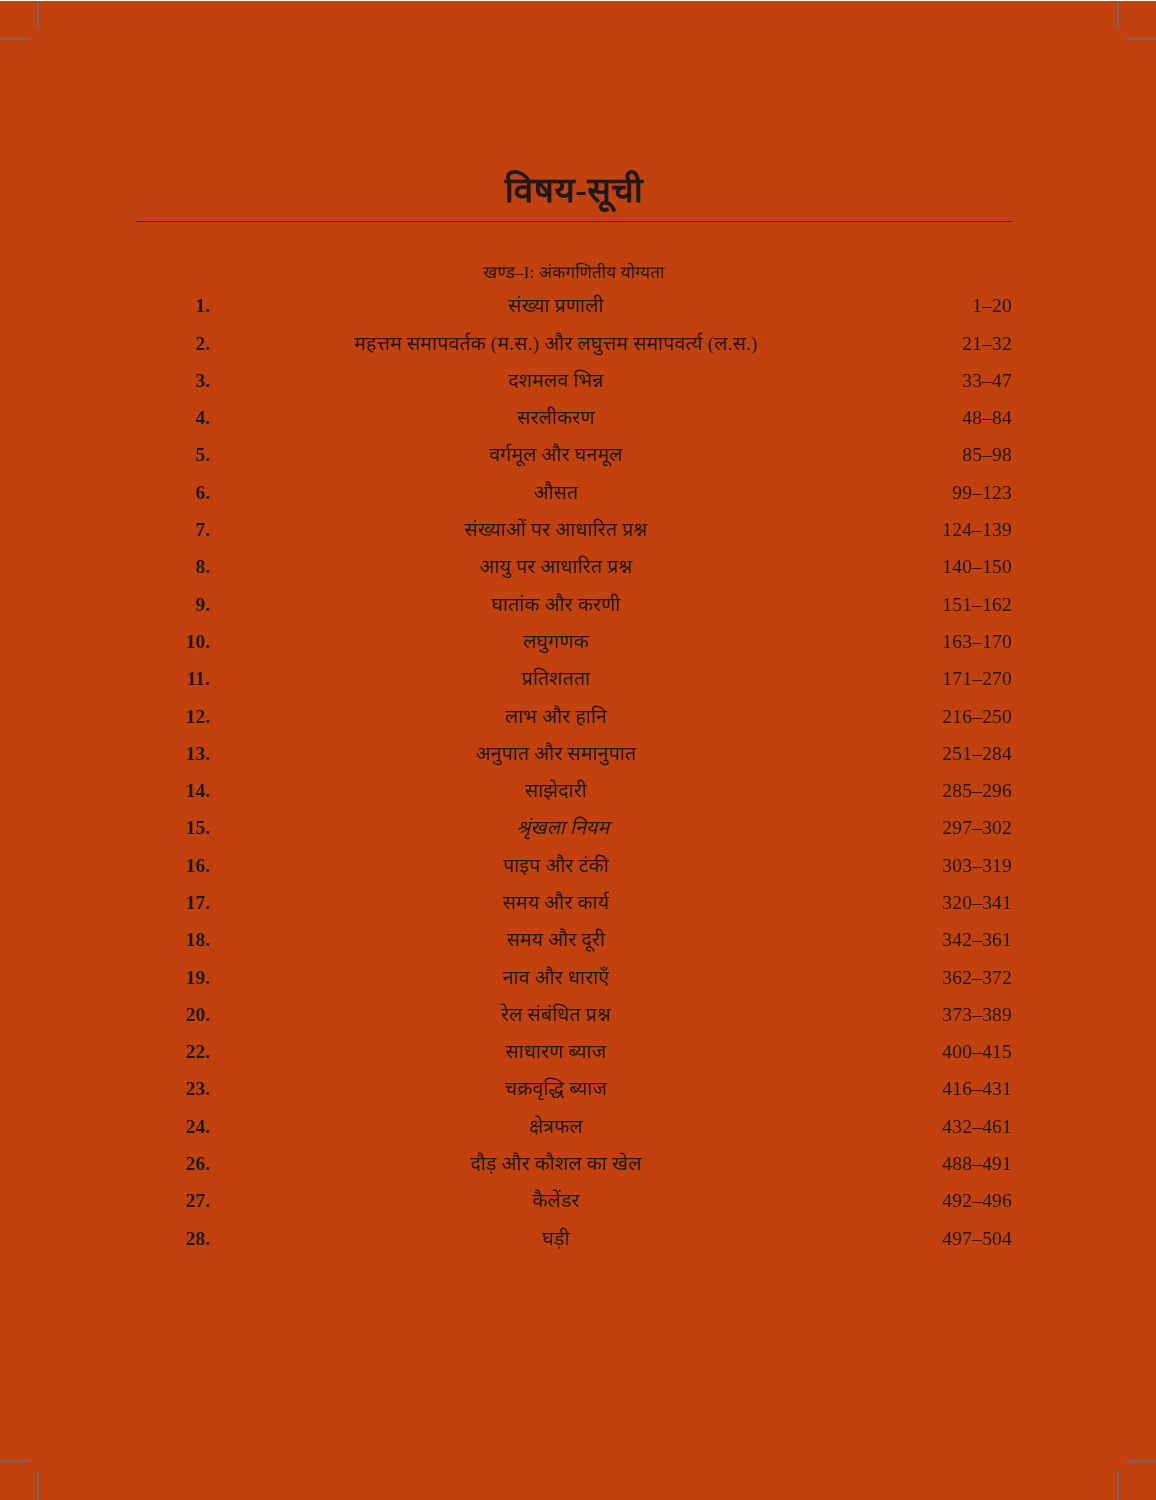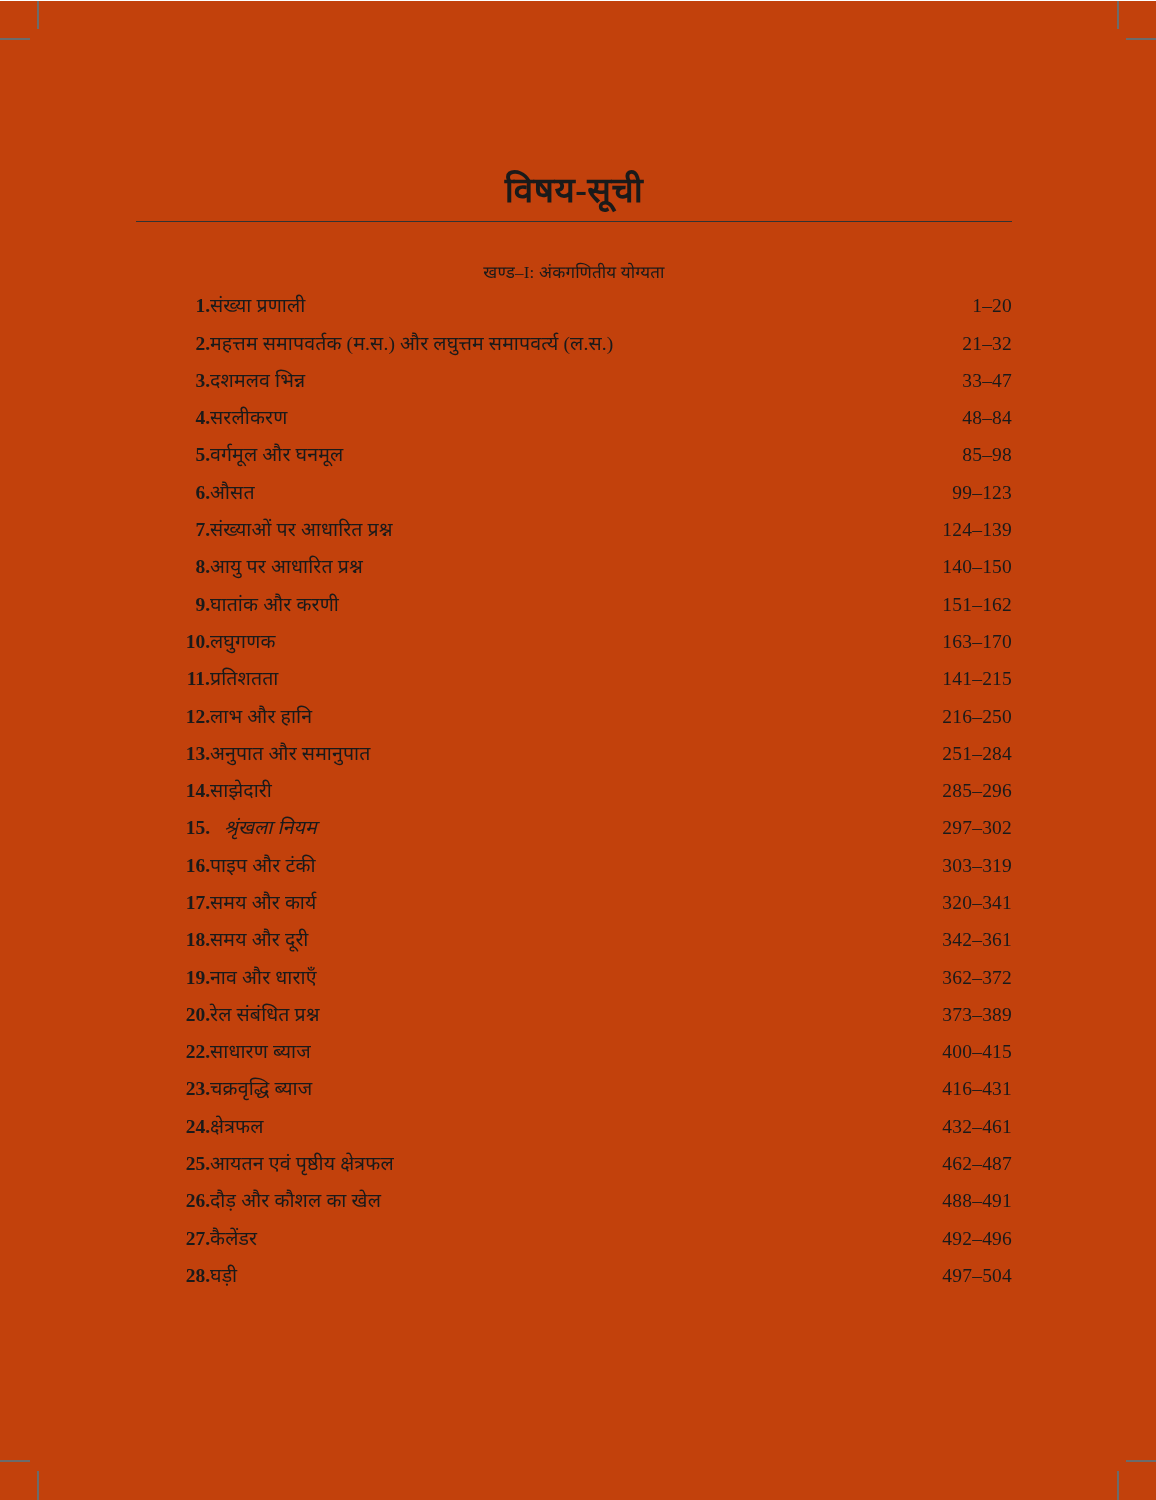--- a/index.html
+++ b/index.html
@@ -99,20 +99,21 @@
     font-weight: 700;
     font-size: 19px;
     padding-right: 0;
     white-space: nowrap;
   }
 
   .toc-title {
     padding-left: 22px;
     white-space: nowrap;
     letter-spacing: 0.15px;
+    text-align: center;
   }
 
   
   .toc-title.nudge-left { padding-left: 14px; font-style: italic; }
 
   .toc-pages {
     width: 110px;
     text-align: right;
     white-space: nowrap;
     font-size: 19.5px;
@@ -189,21 +190,21 @@
             <td class="toc-pages">151–162</td>
           </tr>
           <tr class="toc-row">
             <td class="toc-num">10.</td>
             <td class="toc-title">लघुगणक</td>
             <td class="toc-pages">163–170</td>
           </tr>
           <tr class="toc-row">
             <td class="toc-num">11.</td>
             <td class="toc-title">प्रतिशतता</td>
-            <td class="toc-pages">141–215</td>
+            <td class="toc-pages">171–270</td>
           </tr>
           <tr class="toc-row">
             <td class="toc-num">12.</td>
             <td class="toc-title">लाभ और हानि</td>
             <td class="toc-pages">216–250</td>
           </tr>
           <tr class="toc-row">
             <td class="toc-num">13.</td>
             <td class="toc-title">अनुपात और समानुपात</td>
             <td class="toc-pages">251–284</td>
@@ -252,25 +253,20 @@
             <td class="toc-num">23.</td>
             <td class="toc-title">चक्रवृद्धि ब्याज</td>
             <td class="toc-pages">416–431</td>
           </tr>
           <tr class="toc-row">
             <td class="toc-num">24.</td>
             <td class="toc-title">क्षेत्रफल</td>
             <td class="toc-pages">432–461</td>
           </tr>
           <tr class="toc-row">
-            <td class="toc-num">25.</td>
-            <td class="toc-title">आयतन एवं पृष्ठीय क्षेत्रफल</td>
-            <td class="toc-pages">462–487</td>
-          </tr>
-          <tr class="toc-row">
             <td class="toc-num">26.</td>
             <td class="toc-title">दौड़ और कौशल का खेल</td>
             <td class="toc-pages">488–491</td>
           </tr>
           <tr class="toc-row">
             <td class="toc-num">27.</td>
             <td class="toc-title">कैलेंडर</td>
             <td class="toc-pages">492–496</td>
           </tr>
           <tr class="toc-row">

